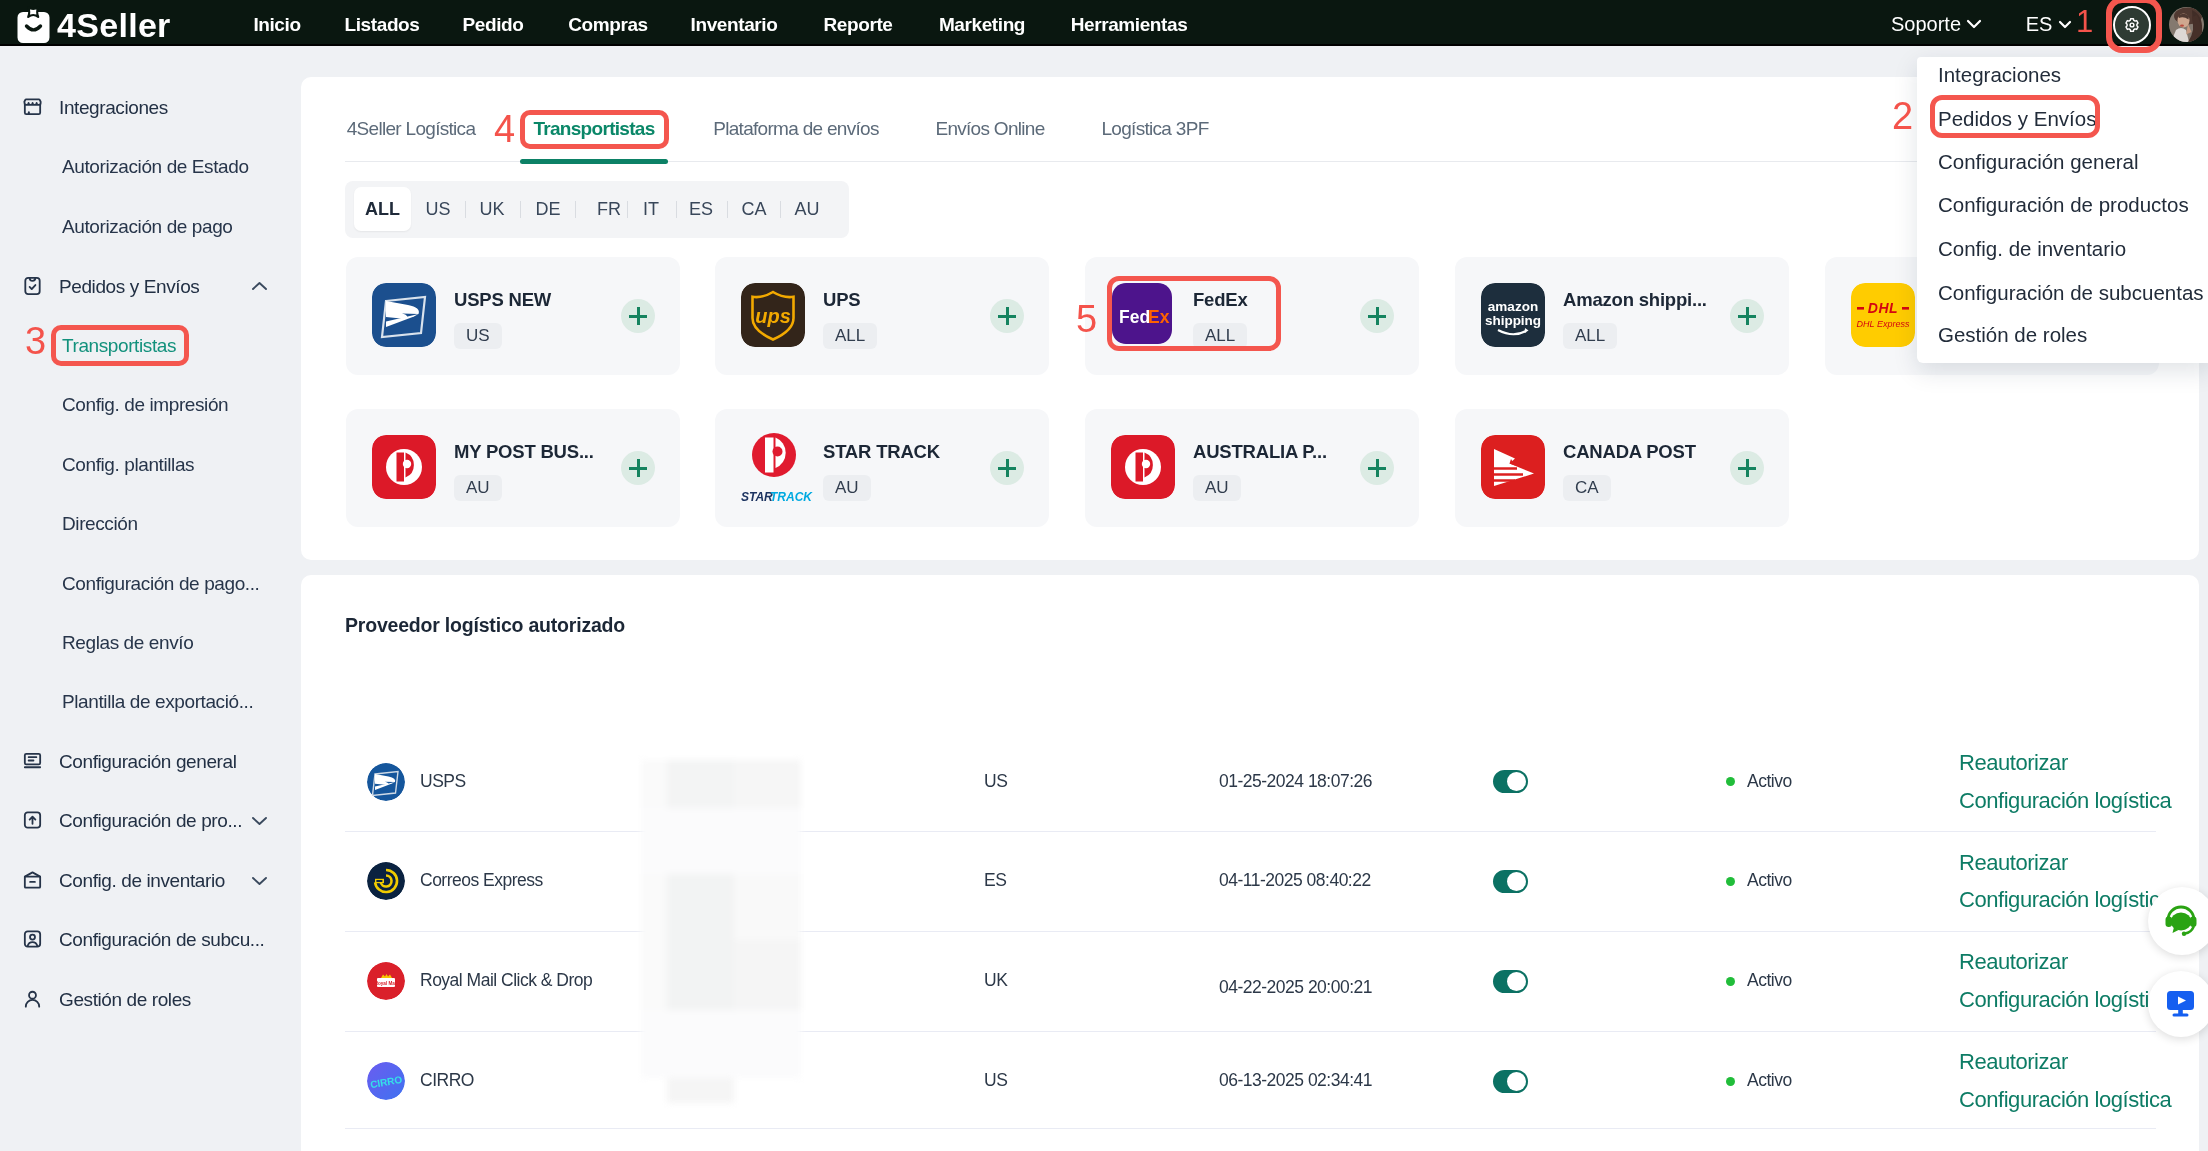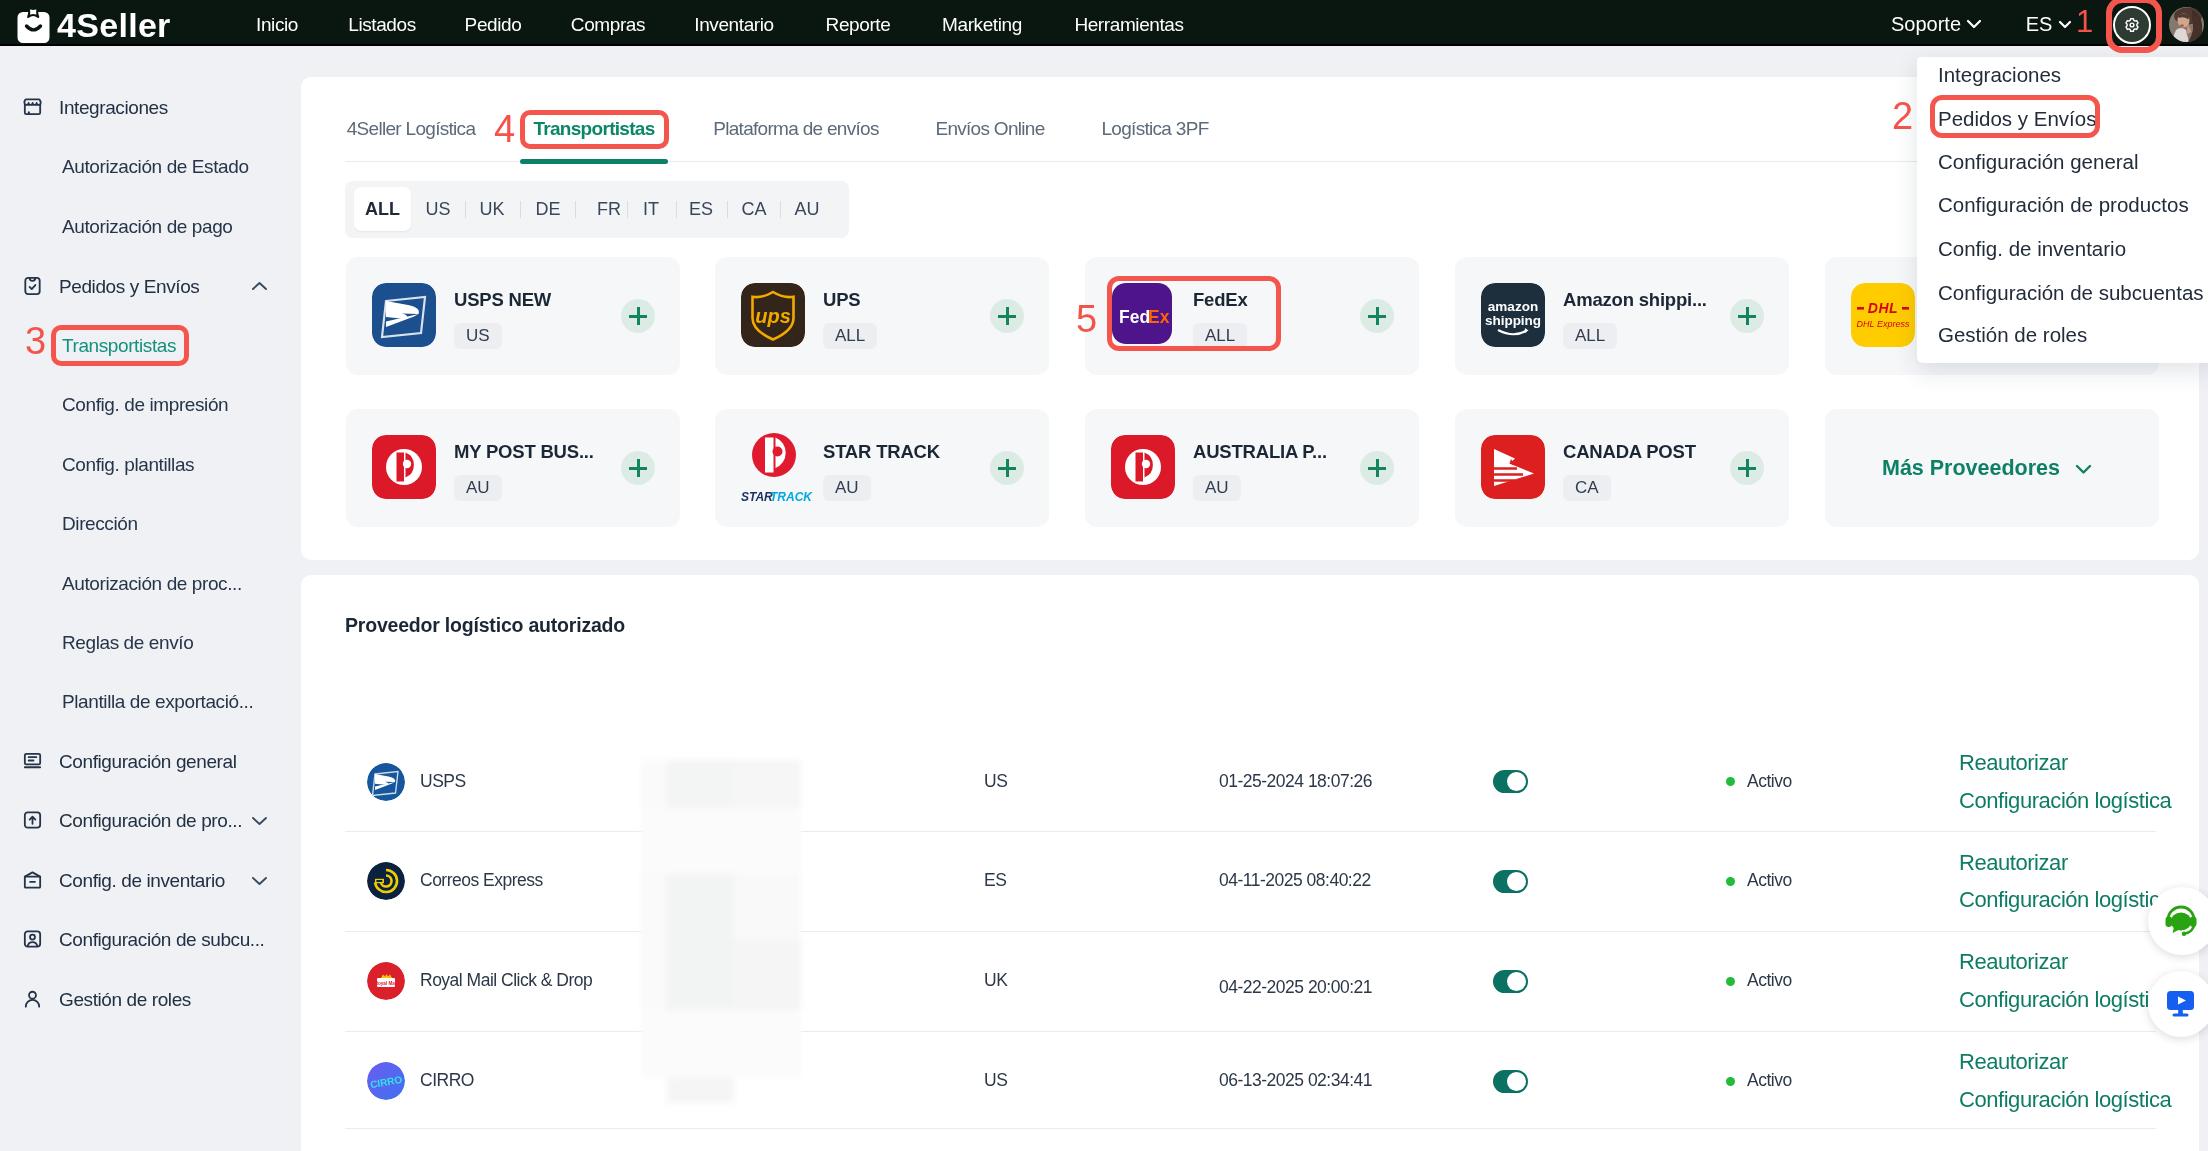--- a/index.html
+++ b/index.html
@@ -3,21 +3,21 @@
 <meta charset="utf-8">
 <style>
 * { margin:0; padding:0; box-sizing:border-box; }
 html,body { width:2208px; height:1151px; overflow:hidden; }
 body { font-family:"Liberation Sans", sans-serif; background:#eff1f4; position:relative; }
 .abs { position:absolute; }
 .cv { position:absolute; transform:translateY(-50%); line-height:1; white-space:nowrap; }
 
 
 #nav { position:absolute; left:0; top:0; width:2208px; height:46px; background:#0a1710; border-bottom:2px solid #000; z-index:40; }
-#nav .item { position:absolute; top:24px; transform:translate(-50%,-50%); color:#fff; font-size:19px; letter-spacing:-0.4px; font-weight:400; line-height:1; }
+#nav .item { position:absolute; top:24px; transform:translate(-50%,-50%); color:#fff; font-size:19px; letter-spacing:-0.4px; font-weight:700; line-height:1; }
 #logo-text { position:absolute; left:57px; top:25px; transform:translateY(-50%); color:#fff; font-size:34px; font-weight:800; letter-spacing:0.3px; }
 
 
 .side-item { position:absolute; transform:translateY(-50%); font-size:19px; letter-spacing:-0.4px; color:#223044; line-height:1; white-space:nowrap; }
 .side-item.lv1 { left:59px; font-weight:500; }
 .side-item.lv2 { left:62px; font-weight:400; color:#27354a; }
 .side-icon { position:absolute; left:21px; width:23px; height:23px; transform:translateY(-50%); }
 
 
 #card1 { position:absolute; left:301px; top:77px; width:1898px; height:483px; background:#fff; border-radius:10px 10px 10px 10px; }
@@ -117,21 +117,21 @@
 
 <div id="sidebar">
   <div class="side-item lv1" style="top:107px">Integraciones</div>
   <div class="side-item lv2" style="top:166px">Autorización de Estado</div>
   <div class="side-item lv2" style="top:226px">Autorización de pago</div>
   <div class="side-item lv1" style="top:286px">Pedidos y Envíos</div>
   <div class="side-item lv2" style="top:345px;color:#12917c">Transportistas</div>
   <div class="side-item lv2" style="top:404px">Config. de impresión</div>
   <div class="side-item lv2" style="top:464px">Config. plantillas</div>
   <div class="side-item lv2" style="top:523px">Dirección</div>
-  <div class="side-item lv2" style="top:583px">Autorización de proc...</div>
+  <div class="side-item lv2" style="top:583px">Configuración de pago...</div>
   <div class="side-item lv2" style="top:642px">Reglas de envío</div>
   <div class="side-item lv2" style="top:701px">Plantilla de exportació...</div>
   <div class="side-item lv1" style="top:761px">Configuración general</div>
   <div class="side-item lv1" style="top:820px">Configuración de pro...</div>
   <div class="side-item lv1" style="top:880px">Config. de inventario</div>
   <div class="side-item lv1" style="top:939px">Configuración de subcu...</div>
   <div class="side-item lv1" style="top:999px">Gestión de roles</div>
 
   <svg class="side-icon" style="top:107px" viewBox="0 0 24 24" fill="none" stroke="#263449" stroke-width="1.9" stroke-linejoin="round">
       <path d="M4 9.5 V18 a1.5 1.5 0 0 0 1.5 1.5 h13 A1.5 1.5 0 0 0 20 18 V9.5"></path>
@@ -306,26 +306,20 @@
           <path d="M12 33.5 h24"></path>
           <path d="M12 39.5 h30"></path>
           <path d="M12 45.5 h22"></path>
         </g>
       <path d="M30 24 L28.5 28.5 L34 30.5 Z" fill="#dc1f1f"></path>
       </svg>
     <div class="title">CANADA POST</div>
     <div class="cpill">CA</div>
     <div class="plus"></div>
   </div>
-  <div class="ccard" style="left:1524px;top:332px">
-    <div class="cv" style="left:146px;top:60px;transform:translate(-50%,-50%);font-size:21.5px;font-weight:700;color:#0e8066">Más Proveedores</div>
-    <svg class="abs" style="left:250px;top:55px" width="17" height="11" viewBox="0 0 17 11">
-        <path d="M2 2 l6.5 6.5 L15 2" stroke="#0e8066" stroke-width="2.4" fill="none" stroke-linecap="round" stroke-linejoin="round"></path>
-      </svg>
-  </div>
 </div>
 
 <div id="card2">
   <div class="cv" style="left:44px;top:51px;font-size:19.5px;letter-spacing:-0.2px;font-weight:700;color:#1c2736">Proveedor logístico autorizado</div>
 
   <div class="rowsep" style="top:256px"></div>
   <div class="rowsep" style="top:356px"></div>
   <div class="rowsep" style="top:456px"></div>
   <div class="rowsep" style="top:553px"></div>
 

